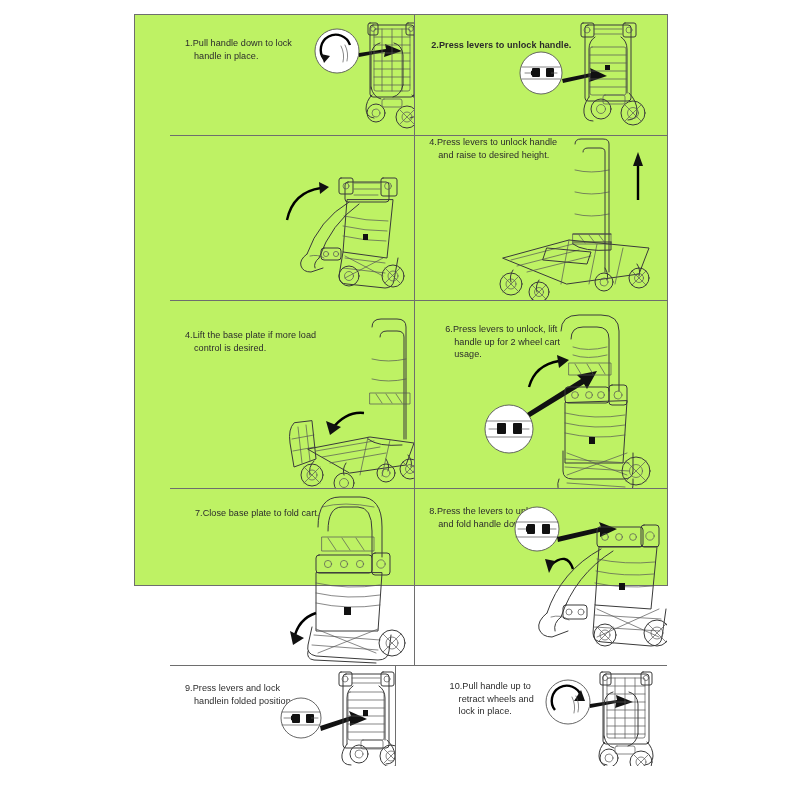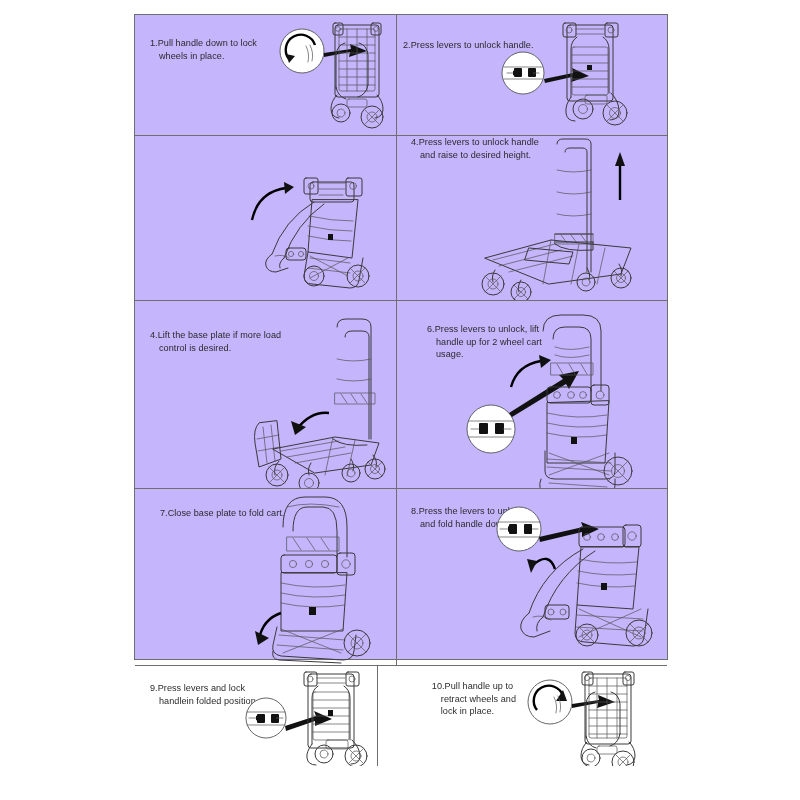--- a/index.html
+++ b/index.html
@@ -6,24 +6,25 @@
   html,body{margin:0;padding:0;}
   body{
     width:800px;height:800px;
     background:#ffffff;
     font-family:"Liberation Sans","DejaVu Sans",sans-serif;
     overflow:hidden;
   }
   #sheet{
     position:absolute;
     left:134px;top:14px;
-    width:534px;height:646px;
+    width:534px;height:572px;
     box-sizing:border-box;
     border:1.5px solid #6e6e6e;
-    background:#c4b5fd;
+    background:#bef264;
+    padding-left:35px;
   }
   .row{
     display:flex;
     box-sizing:border-box;
     border-bottom:1.5px solid #6e6e6e;
     width:100%;
   }
   .row:last-child{border-bottom:none;}
   .r1{height:121px;}
   .r2{height:165px;}
@@ -60,21 +61,21 @@
   .arrowblk{fill:none;stroke:#000;stroke-width:2.4;stroke-linecap:butt;}
 </style>
 </head>
 <body>
 
 <div id="sheet">
 
   <div class="row r1">
 
     <div class="cell left">
-      <div class="caption" style="left:15px;top:22px;"><span>1.Pull handle down to lock</span><span class="ln2">wheels in place.</span></div>
+      <div class="caption" style="left:15px;top:22px;"><span>1.Pull handle down to lock</span><span class="ln2">handle in place.</span></div>
 
       <div class="art" style="left:140px;top:6px;">
         <svg width="120" height="112" viewBox="0 0 120 112">
 
           <circle class="mag" cx="27" cy="30" r="22"></circle>
           <path class="arrowblk" d="M14 38 A15 15 0 1 1 40 24"></path>
           <path class="dark" d="M14 42 l-3 -9 l9 2 z"></path>
           <path class="thin" d="M31 25 q4 8 2 16 M35 24 q4 8 2 16"></path>
 
           <path class="dark" d="M49 32 L76 28 L75 23 L92 30 L74 36 L75 31 L49 36 z"></path>
@@ -96,21 +97,21 @@
           <circle class="thin" cx="66" cy="92" r="4"></circle>
           <circle class="stroke" cx="97" cy="96" r="11"></circle>
           <circle class="thin" cx="97" cy="96" r="5"></circle>
           <path class="thin" d="M90 89 l14 14 M104 89 l-14 14"></path>
           <rect class="thin" x="72" y="78" width="20" height="8" rx="2"></rect>
         </svg>
       </div>
     </div>
 
     <div class="cell right">
-      <div class="caption" style="left:6px;top:24px;"><span>2.Press levers to unlock handle.</span></div>
+      <div class="caption" style="left:16px;top:24px;font-weight:bold;"><span>2.Press levers to unlock handle.</span></div>
 
       <div class="art" style="left:100px;top:6px;">
         <svg width="155" height="112" viewBox="0 0 155 112">
 
           <circle class="mag" cx="26" cy="52" r="21"></circle>
           <path class="thin" d="M7 46h38 M7 58h38"></path>
           <rect class="dark" x="17" y="47" width="8" height="9" rx="1"></rect>
           <rect class="dark" x="31" y="47" width="8" height="9" rx="1"></rect>
           <path class="thin" d="M10 52h6 M42 52h-6"></path>
           <path class="dark" d="M16 49.5 l4 2.5 l-4 2.5 z"></path>

